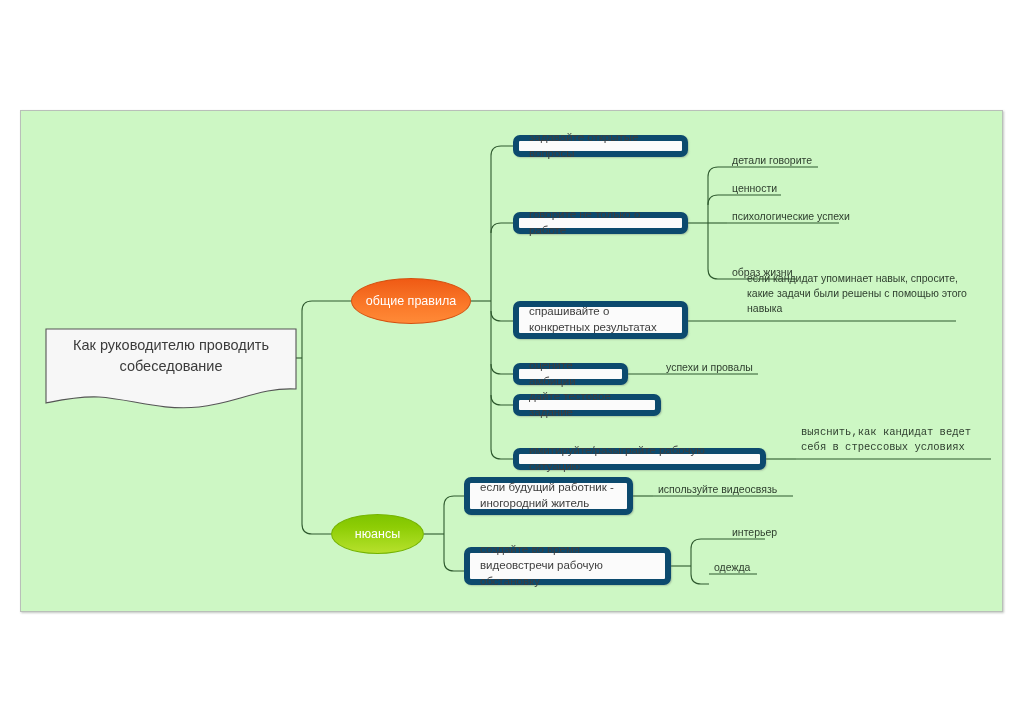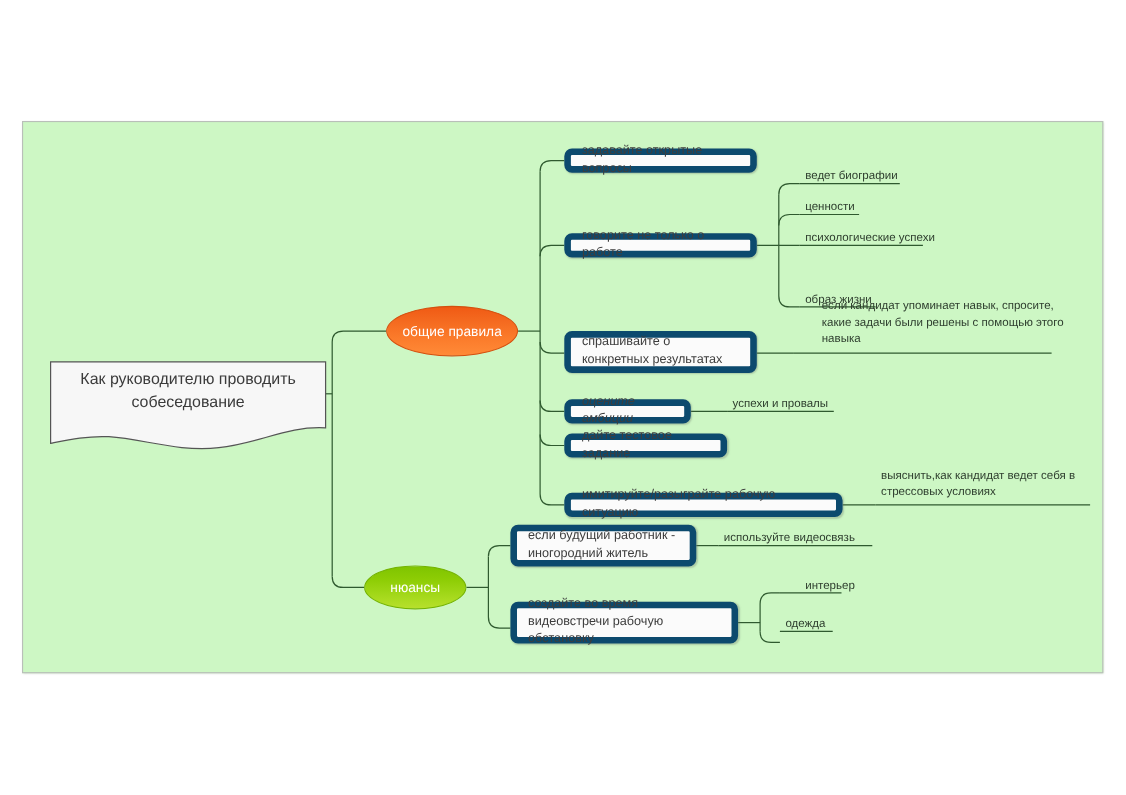--- a/index.html
+++ b/index.html
@@ -172,34 +172,34 @@
   </div>
 
   <div class="box" style="left:492px;top:101px;width:175px;height:22px;">
     <span>говорите не только о работе</span>
   </div>
 
   <div class="box" style="left:492px;top:190px;width:175px;height:38px;">
     <span>спрашивайте о конкретных результатах</span>
   </div>
 
-  <div class="box" style="left:492px;top:252px;width:115px;height:22px;font-style:italic;">
+  <div class="box" style="left:492px;top:252px;width:115px;height:22px;">
     <span>оцените амбиции</span>
   </div>
 
   <div class="box" style="left:492px;top:283px;width:148px;height:22px;">
     <span>дайте тестовое задание</span>
   </div>
 
   <div class="box" style="left:492px;top:337px;width:253px;height:22px;">
     <span>имитируйте/разыграйте рабочую ситуацию</span>
   </div>
 
   <div class="leaf" style="left:707px;top:42px;width:100px;">
-    <span>ведет биографии</span>
+    <span>детали говорите</span>
   </div>
 
   <div class="leaf" style="left:707px;top:70px;width:80px;">
     <span>ценности</span>
   </div>
 
   <div class="leaf" style="left:707px;top:98px;width:125px;">
     <span>психологические успехи</span>
   </div>
 
@@ -208,21 +208,21 @@
   </div>
 
   <div class="leaf" style="left:707px;top:160px;width:225px;margin-left:15px;">
     <span>если кандидат упоминает навык, спросите, какие задачи были решены с помощью этого навыка</span>
   </div>
 
   <div class="leaf" style="left:641px;top:249px;width:100px;">
     <span>успехи и провалы</span>
   </div>
 
-  <div class="leaf" style="left:776px;top:314px;width:190px;">
+  <div class="leaf" style="left:776px;top:314px;width:190px;font-family:Liberation Mono, monospace;">
     <span>выяснить,как кандидат ведет себя в стрессовых условиях</span>
   </div>
 
   <div class="box" style="left:443px;top:366px;width:169px;height:38px;">
     <span>если будущий работник - иногородний житель</span>
   </div>
 
   <div class="box" style="left:443px;top:436px;width:207px;height:38px;">
     <span>создайте во время видеовстречи рабочую обстановку</span>
   </div>

